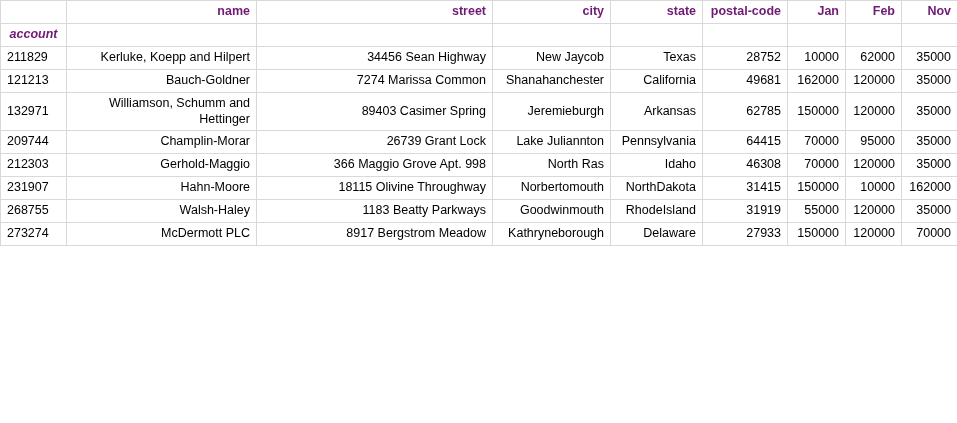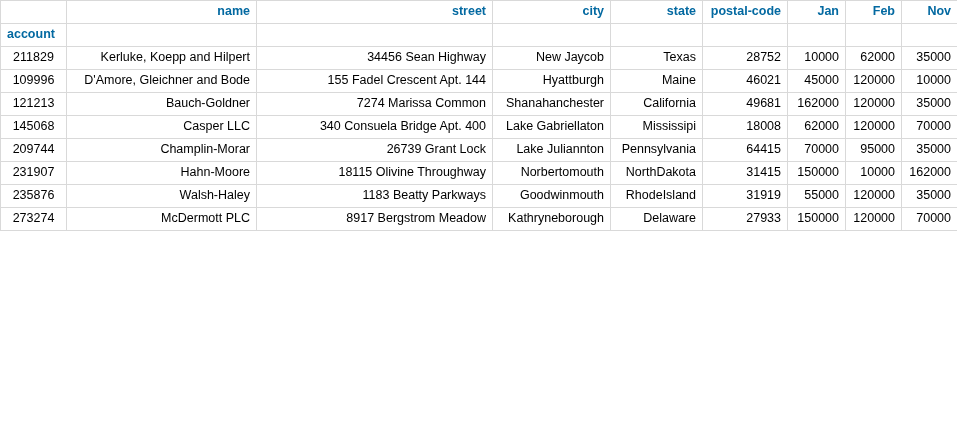--- a/index.html
+++ b/index.html
@@ -25,34 +25,35 @@
     padding: 3px 6px;
     vertical-align: middle;
     white-space: normal;
     overflow: hidden;
   }
   
   thead th {
     font-weight: bold;
     text-align: right;
     background: #ffffff;
-    color: #0369a1;
+    color: #701a75;
     line-height: 1.25;
   }
   thead tr.idx-row th {
-    text-align: left;
+    text-align: center;
     font-weight: bold;
+    font-style: italic;
   }
   
   tbody td {
     text-align: right;
     line-height: 1.25;
   }
   tbody td.idx {
-    text-align: center;
+    text-align: left;
     font-weight: normal;
   }
   
   col.c-account { width: 66px; }
   col.c-name    { width: 190px; }
   col.c-street  { width: 236px; }
   col.c-city    { width: 118px; }
   col.c-state   { width: 92px; }
   col.c-postal  { width: 85px; }
   col.c-jan     { width: 58px; }
@@ -106,76 +107,76 @@
       <td>Kerluke, Koepp and Hilpert</td>
       <td>34456 Sean Highway</td>
       <td>New Jaycob</td>
       <td>Texas</td>
       <td>28752</td>
       <td>10000</td>
       <td>62000</td>
       <td>35000</td>
     </tr>
     <tr>
-      <td class="idx">109996</td>
-      <td>D'Amore, Gleichner and Bode</td>
-      <td>155 Fadel Crescent Apt. 144</td>
-      <td>Hyattburgh</td>
-      <td>Maine</td>
-      <td>46021</td>
-      <td>45000</td>
-      <td>120000</td>
-      <td>10000</td>
-    </tr>
-    <tr>
       <td class="idx">121213</td>
       <td>Bauch-Goldner</td>
       <td>7274 Marissa Common</td>
       <td>Shanahanchester</td>
       <td>California</td>
       <td>49681</td>
       <td>162000</td>
       <td>120000</td>
       <td>35000</td>
     </tr>
     <tr>
-      <td class="idx">145068</td>
-      <td>Casper LLC</td>
-      <td>340 Consuela Bridge Apt. 400</td>
-      <td>Lake Gabriellaton</td>
-      <td>Mississipi</td>
-      <td>18008</td>
-      <td>62000</td>
+      <td class="idx">132971</td>
+      <td>Williamson, Schumm and Hettinger</td>
+      <td>89403 Casimer Spring</td>
+      <td>Jeremieburgh</td>
+      <td>Arkansas</td>
+      <td>62785</td>
+      <td>150000</td>
       <td>120000</td>
-      <td>70000</td>
+      <td>35000</td>
     </tr>
     <tr>
       <td class="idx">209744</td>
       <td>Champlin-Morar</td>
       <td>26739 Grant Lock</td>
       <td>Lake Juliannton</td>
       <td>Pennsylvania</td>
       <td>64415</td>
       <td>70000</td>
       <td>95000</td>
+      <td>35000</td>
+    </tr>
+    <tr>
+      <td class="idx">212303</td>
+      <td>Gerhold-Maggio</td>
+      <td>366 Maggio Grove Apt. 998</td>
+      <td>North Ras</td>
+      <td>Idaho</td>
+      <td>46308</td>
+      <td>70000</td>
+      <td>120000</td>
       <td>35000</td>
     </tr>
     <tr>
       <td class="idx">231907</td>
       <td>Hahn-Moore</td>
       <td>18115 Olivine Throughway</td>
       <td>Norbertomouth</td>
       <td>NorthDakota</td>
       <td>31415</td>
       <td>150000</td>
       <td>10000</td>
       <td>162000</td>
     </tr>
     <tr>
-      <td class="idx">235876</td>
+      <td class="idx">268755</td>
       <td>Walsh-Haley</td>
       <td>1183 Beatty Parkways</td>
       <td>Goodwinmouth</td>
       <td>RhodeIsland</td>
       <td>31919</td>
       <td>55000</td>
       <td>120000</td>
       <td>35000</td>
     </tr>
     <tr>

